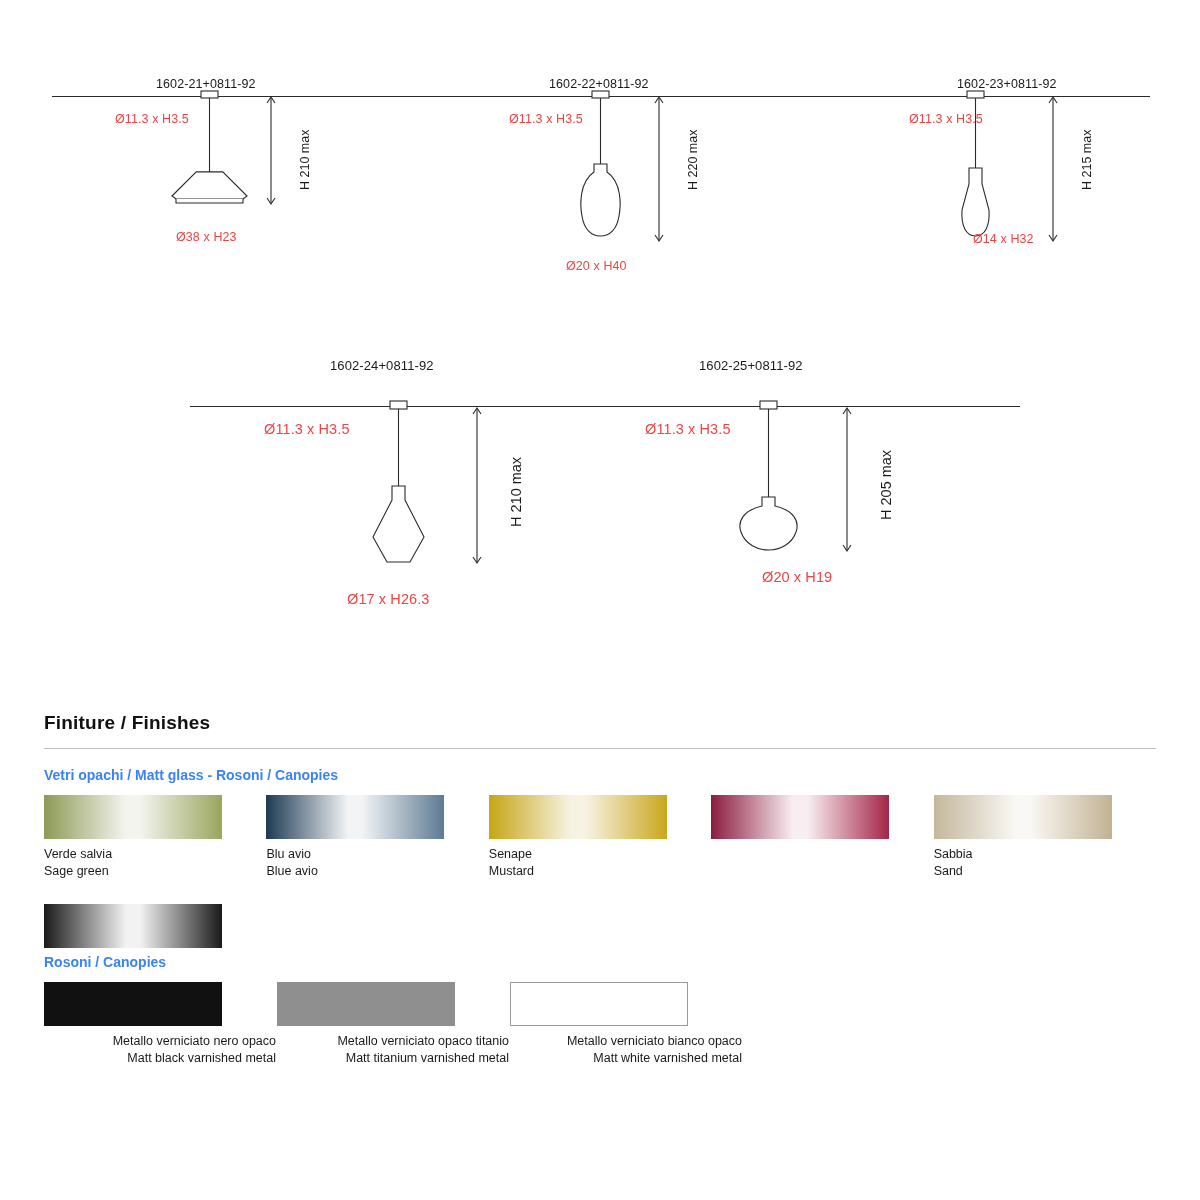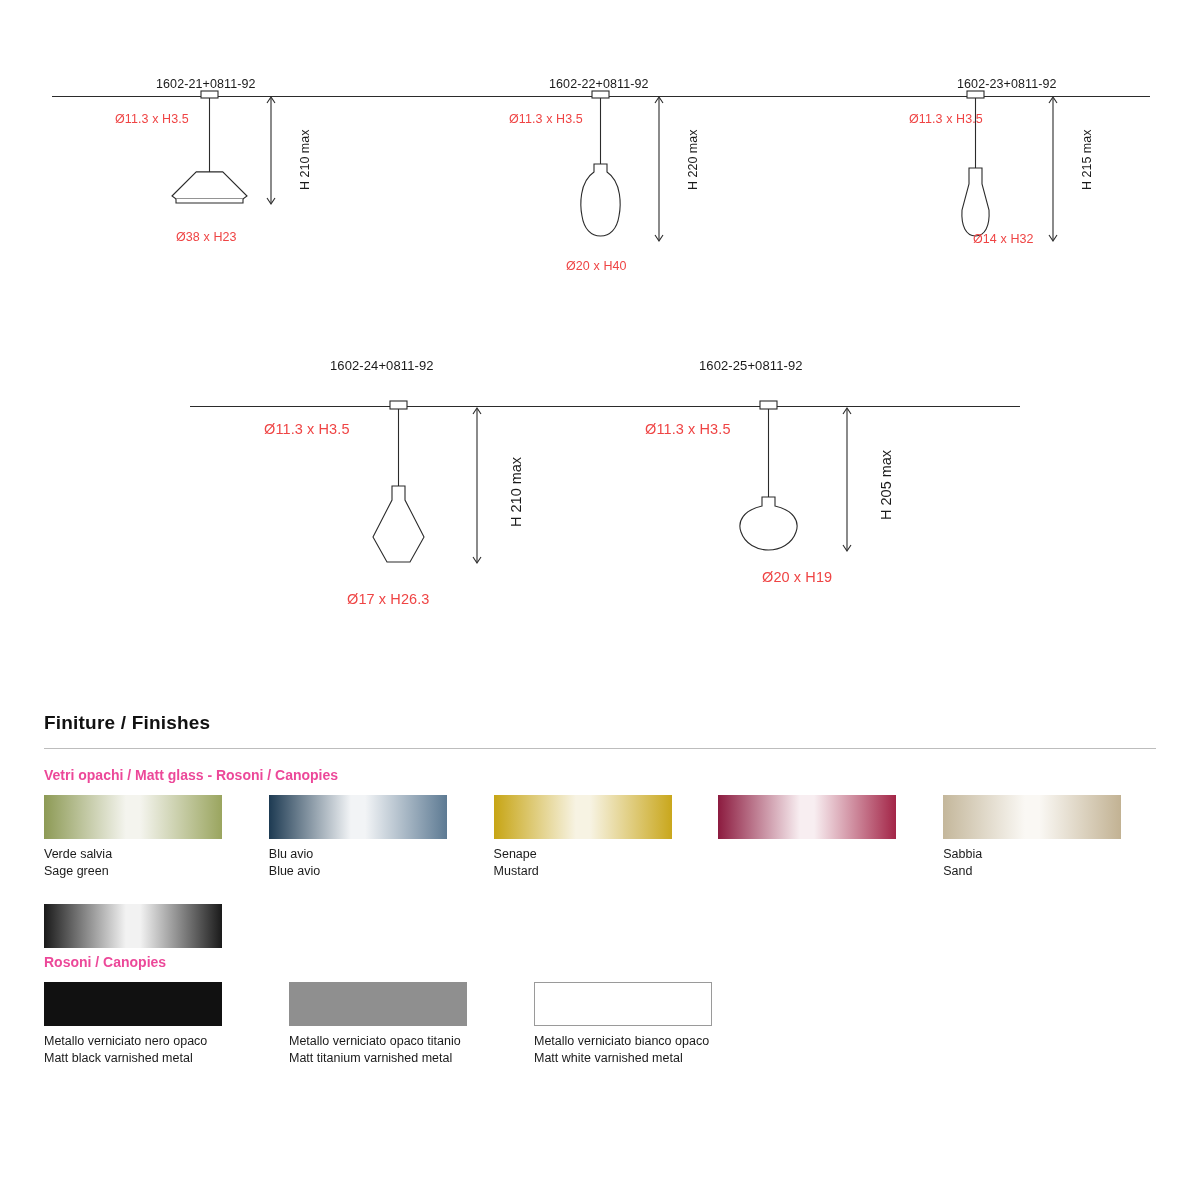--- a/index.html
+++ b/index.html
@@ -90,26 +90,26 @@
   }
   .rule {
     width: 1112px;
     height: 1px;
     background: #bdbdbd;
     margin-bottom: 18px;
   }
   .sub-title {
     font-size: 14px;
     font-weight: bold;
-    color: #ec4899;
+    color: #3b82f6;
     margin: 0 0 12px 0;
   }
   .swatch-row {
     display: flex;
-    gap: 12px;
+    gap: 0;
     margin-bottom: 6px;
   }
   .swatch-cell {
     width: 232px;
     margin-right: 1px;
   }
   .swatch {
     width: 178px;
     height: 44px;
     display: block;
@@ -123,21 +123,21 @@
     line-height: 17px;
     color: #1a1a1a;
     margin-top: 7px;
     white-space: nowrap;
   }
   .swatch-caption span {
     display: block;
   }
   .block-gap { height: 18px; }
   .canopy-row .swatch { width: 178px; height: 44px; }
-  .canopy-cell { width: 232px; }
+  .canopy-cell { width: 232px; text-align: right; }
   .sub-title.second { margin-top: 4px; }
 </style>
 </head>
 <body>
 
 <div class="page">
 
   <div class="tech-area">
 
     <div class="ceiling-line" style="left:52px; top:96px; width:1098px;"></div>

